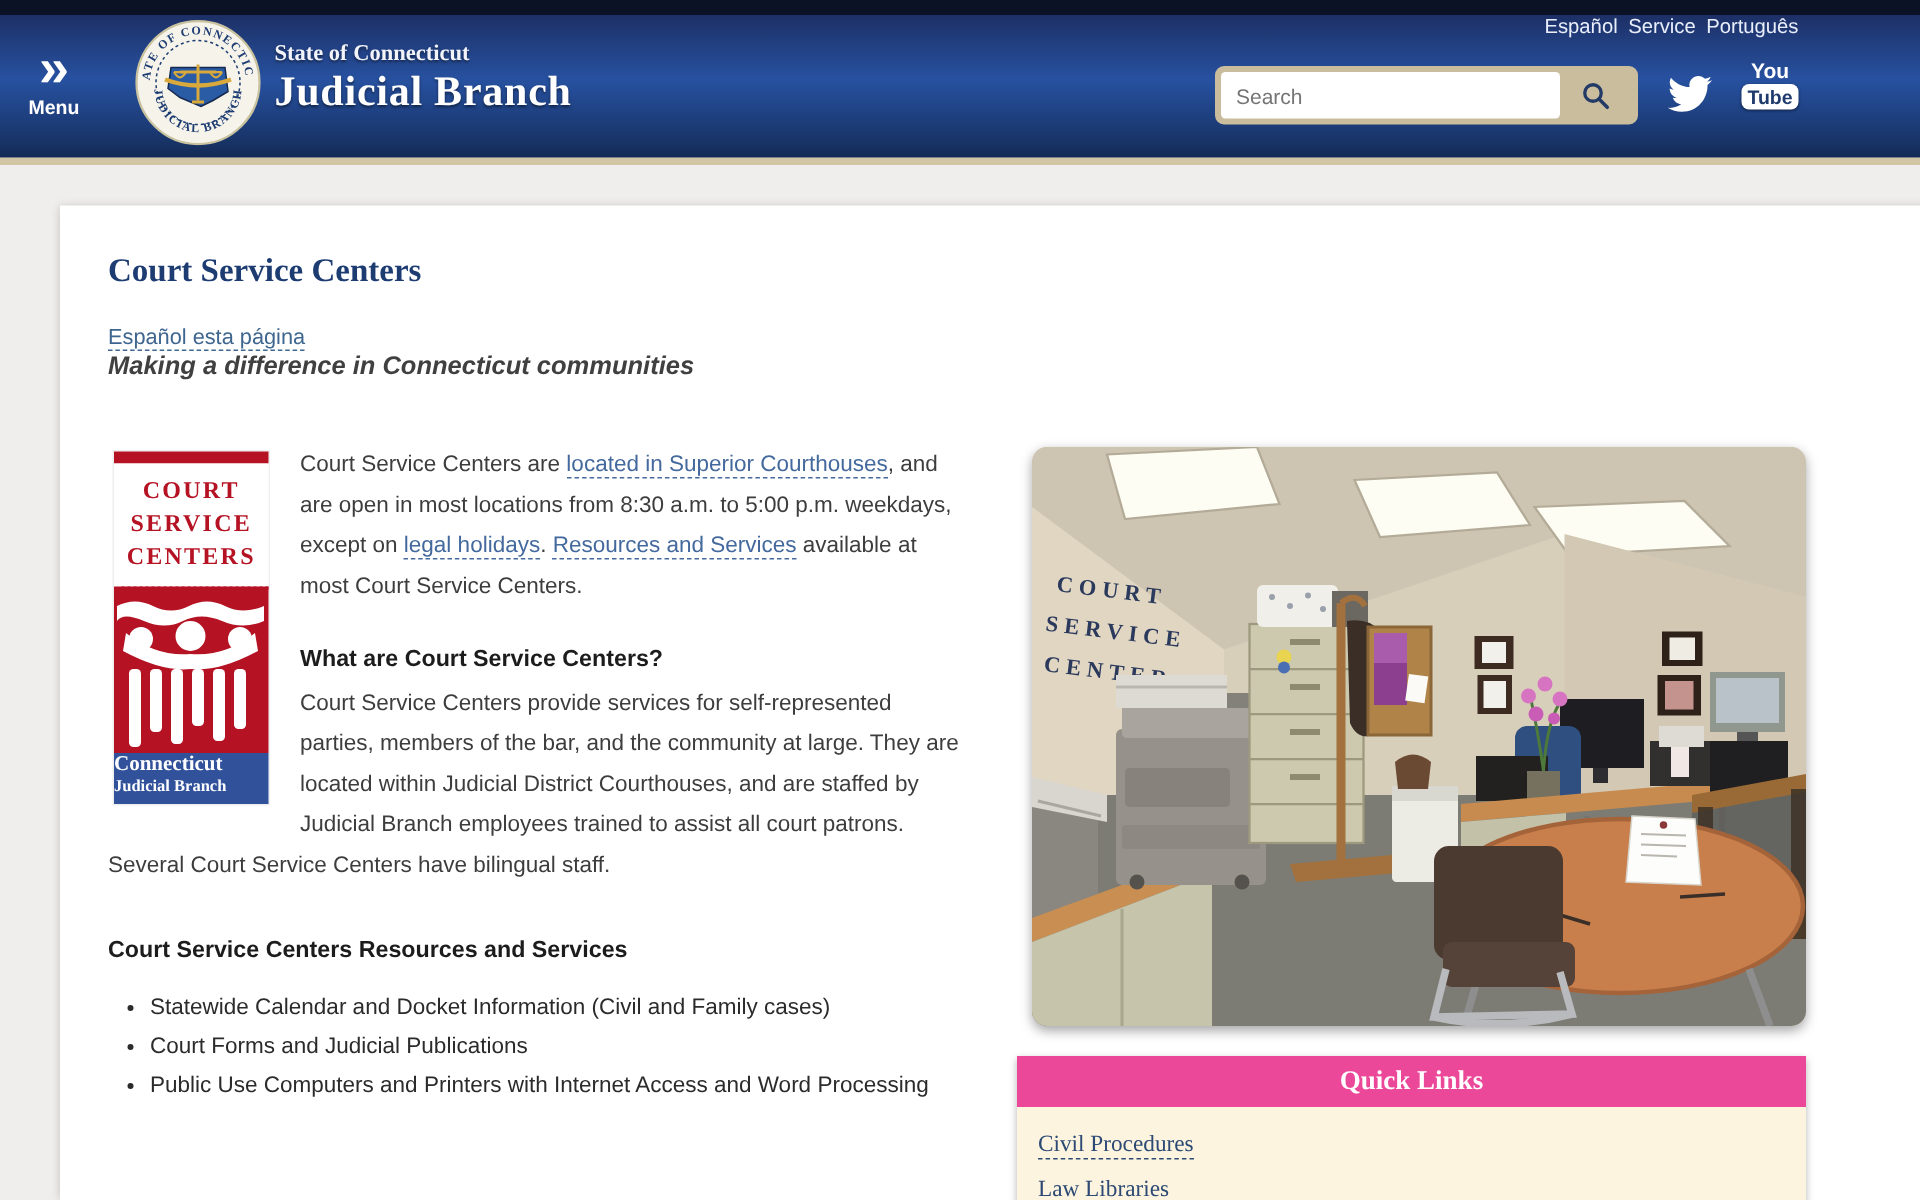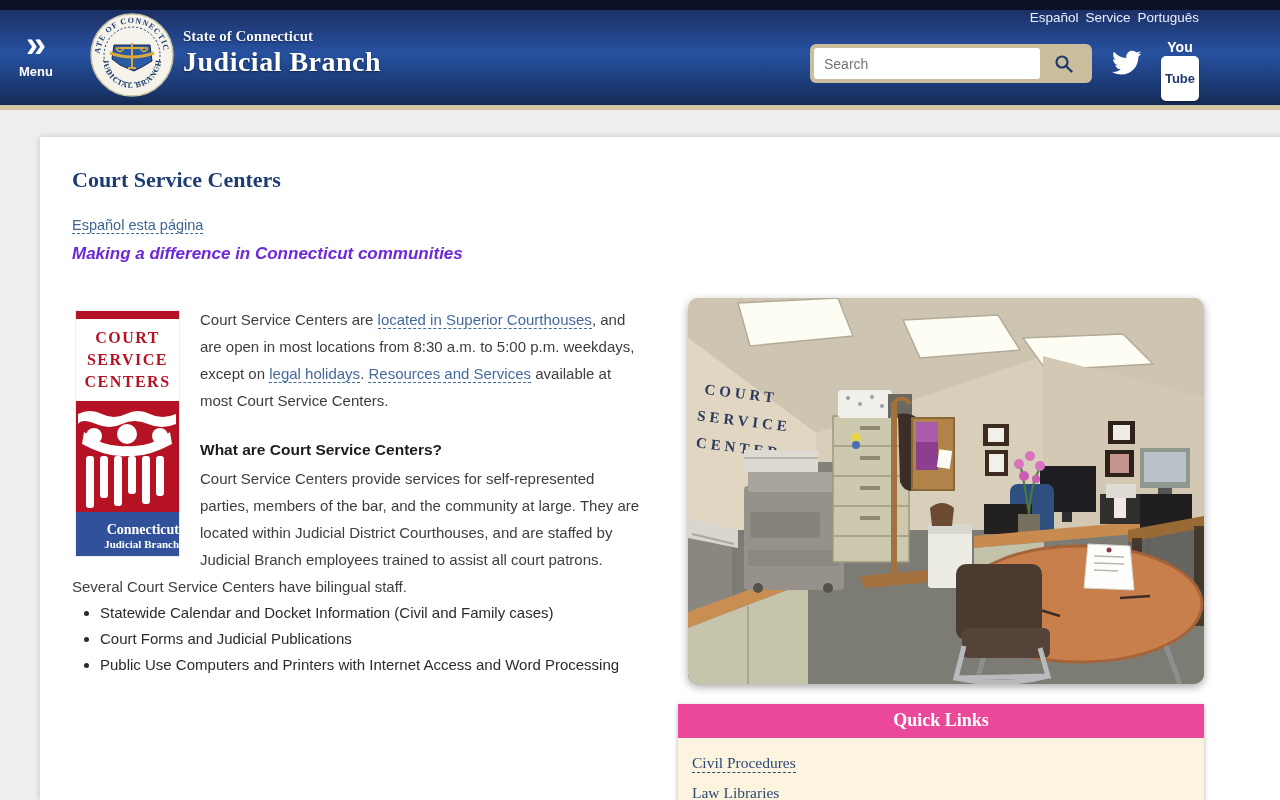--- a/index.html
+++ b/index.html
@@ -29,52 +29,52 @@
   .searchwrap input { flex:1; border:none; outline:none; border-radius:3px; padding:0 10px;
                       font-size:14px; color:#333; background:#fff; }
   .search-btn { width:48px; border:none; background:transparent; display:flex;
                 align-items:center; justify-content:center; cursor:pointer; }
 
   .tw-icon { position:absolute; left:1108px; top:37px; cursor:pointer; }
   .yt-icon { position:absolute; left:1160px; top:30px; width:40px; text-align:center; cursor:pointer;
              color:#fff; font-weight:bold; }
   .yt-icon .you { font-size:14px; line-height:15px; }
   .yt-icon .tube { background:#fff; color:#1f3a6d; font-size:13px; border-radius:5px;
-                   padding:15px 4px; display:inline-block; margin-top:1px;
+                   padding:1px 4px; display:inline-block; margin-top:1px;
                    box-shadow:0 1px 2px rgba(0,0,0,.4); }
   .tanstrip { height:5px; background:#d2c5a4; }
 
   
   .card { position:relative; margin:27px auto 0 40px; width:1280px; height:663px;
           background:#fff; box-shadow:0 0 6px rgba(0,0,0,.18); overflow:hidden; }
 
   .left-col { position:absolute; left:32px; top:30px; width:572px; }
   h1.page-title { font-family:"Liberation Serif", serif; font-size:22px; font-weight:bold;
                   color:#1d3c72; }
   .es-link { display:inline-block; margin-top:24px; font-size:14.5px; color:#3f668f;
              text-decoration:none; border-bottom:1px dashed #3f668f; cursor:pointer; }
-  .tagline { margin-top:10px; font-size:17px; font-weight:bold; font-style:italic; color:#6d28d9; }
+  .tagline { font-size:17px; font-weight:bold; font-style:italic; color:#404040; }
 
   .body-copy { margin-top:42px; font-size:15px; line-height:27px; color:#3d3d3d; }
   .csc-logo { float:left; width:105px; margin:4px 20px 10px 3px; }
   a.inline-link { color:#44699d; text-decoration:none; border-bottom:1px dashed #44699d; cursor:pointer; }
 
   .sub-head { font-size:15.5px; font-weight:bold; color:#1c1c1c; margin:22px 0 2px 0; }
   .res-head { font-size:15.5px; font-weight:bold; color:#1c1c1c; margin:30px 0 12px 0; clear:left; }
   ul.res-list { margin-left:28px; }
   ul.res-list li { font-size:15px; line-height:26px; color:#2b2b2b; margin-bottom:0px; }
 
   
   .badge { border:1px solid #eee; }
   .badge .bar-red { height:8px; background:#b51324; }
   .badge .words { background:#fff; text-align:center; padding:8px 0 6px 0; }
   .badge .words div { font-family:"Liberation Serif", serif; font-weight:bold; color:#b51324;
                       font-size:16px; letter-spacing:1.5px; line-height:22px; }
   .badge .divider { height:7px; background:#b51324; border-top:2px dotted #b51324; margin-top:2px; }
-  .badge .footerblue { background:#31529b; text-align:right; padding:10px 0 5px 0; }
+  .badge .footerblue { background:#31529b; text-align:left; padding:0 0 5px 0; }
   .badge .footerblue .f1 { color:#fff; font-family:"Liberation Serif", serif; font-weight:bold;
                            font-size:14px; line-height:16px; }
   .badge .footerblue .f2 { color:#fff; font-family:"Liberation Serif", serif; font-weight:bold;
                            font-size:11px; line-height:13px; }
 
   
   .photo-frame { position:absolute; left:648px; top:161px; width:516px; height:386px;
                  border-radius:10px; overflow:hidden; box-shadow:0 3px 8px rgba(0,0,0,.35); }
   .quicklinks { position:absolute; left:638px; top:567px; width:526px;
                 box-shadow:0 2px 5px rgba(0,0,0,.3); }
@@ -189,20 +189,21 @@
           <div class="f1">Connecticut</div>
           <div class="f2">Judicial Branch</div>
         </div>
       </div>
 
       <p><span>Court Service Centers are </span><a class="inline-link">located in Superior Courthouses</a><span>, and are open in most locations from 8:30 a.m. to 5:00 p.m. weekdays, except on </span><a class="inline-link">legal holidays</a><span>. </span><a class="inline-link">Resources and Services</a><span> available at most Court Service Centers.</span></p>
 
       <p class="sub-head">What are Court Service Centers?</p>
       <p>Court Service Centers provide services for self-represented parties, members of the bar, and the community at large. They are located within Judicial District Courthouses, and are staffed by Judicial Branch employees trained to assist all court patrons. Several Court Service Centers have bilingual staff.</p>
 
+      <p class="res-head">Court Service Centers Resources and Services</p>
       <ul class="res-list">
         <li>Statewide Calendar and Docket Information (Civil and Family cases)</li>
         <li>Court Forms and Judicial Publications</li>
         <li>Public Use Computers and Printers with Internet Access and Word Processing</li>
       </ul>
     </div>
   </div>
 
   <div class="photo-frame">
     <svg width="516" height="386" viewBox="0 0 516 386">

